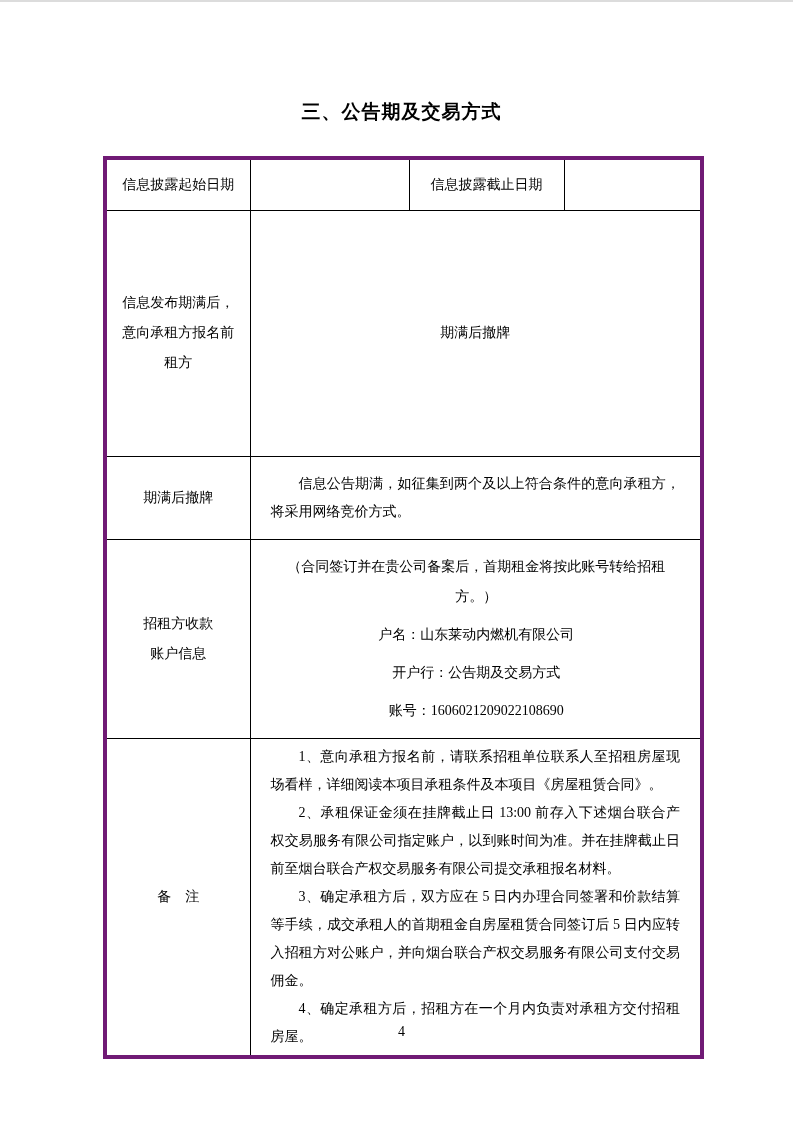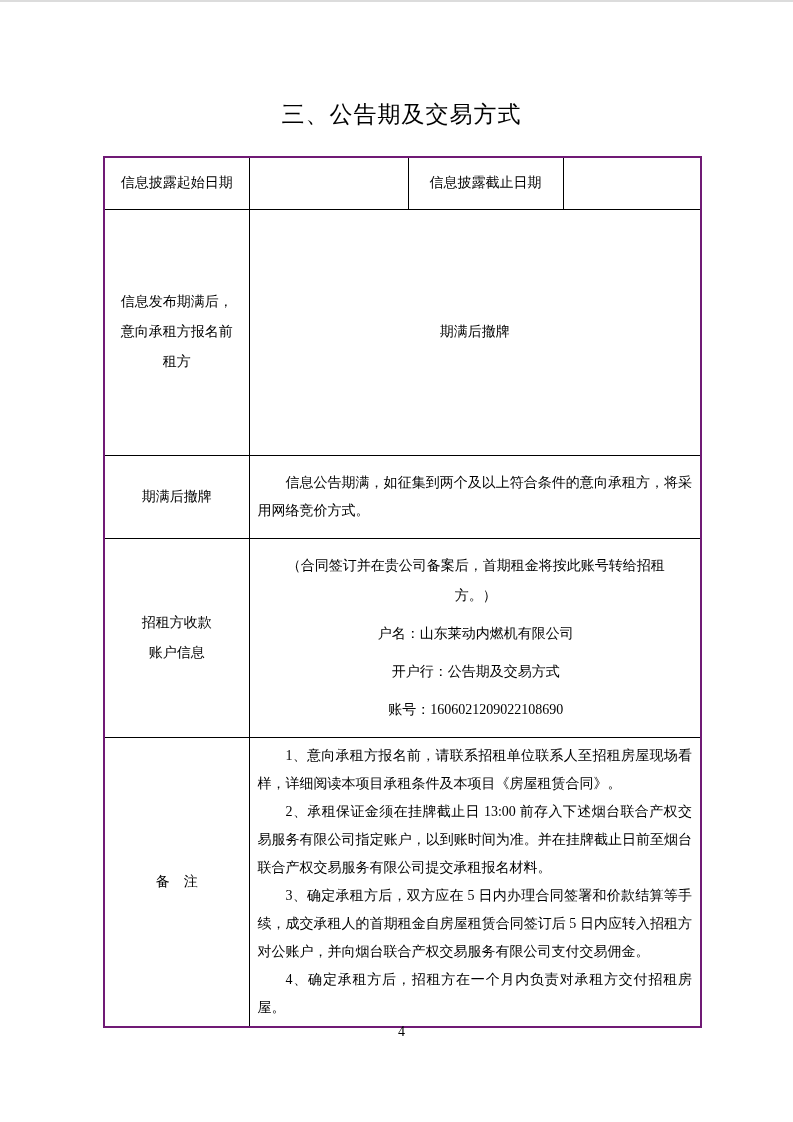--- a/index.html
+++ b/index.html
@@ -13,50 +13,50 @@
     overflow:hidden;
   }
   .page-top-edge {
     position:absolute; top:0; left:0; width:100%; height:2px;
     background:#dcdcdc;
   }
   .doc-title {
     position:absolute; top:99px; left:103px; width:597px;
     margin:0;
     text-align:center;
-    font-size:23px;
-    font-weight:normal;
+    font-size:19px;
+    font-weight:bold;
     letter-spacing:1px;
   }
   table.doc-table {
     position:absolute; left:103px; top:156px;
     width:597px;
     border-collapse:collapse;
     table-layout:fixed;
-    border:2px solid #701a75;
+    border:4px solid #701a75;
   }
   table.doc-table td {
     border:1px solid #000;
     font-size:14px;
     vertical-align:middle;
     overflow:hidden;
   }
   td.label {
     text-align:center;
     padding:2px 12px;
     line-height:30px;
   }
   .lbl-line { display:block;font-family:Liberation Serif, serif; }
   td.value-center {
     text-align:center;
     padding:2px 8px;
     line-height:28px;
   }
   td.value-block {
-    padding:4px 8px;
+    padding:4px 20px;
     vertical-align:middle;
     font-family:Liberation Serif, serif;
   }
   td.value-block p {
     margin:0;
     line-height:28px;
     text-align:justify;
   }
   td.value-block p.indent { text-indent:2em; }
   td.account-cell p {

